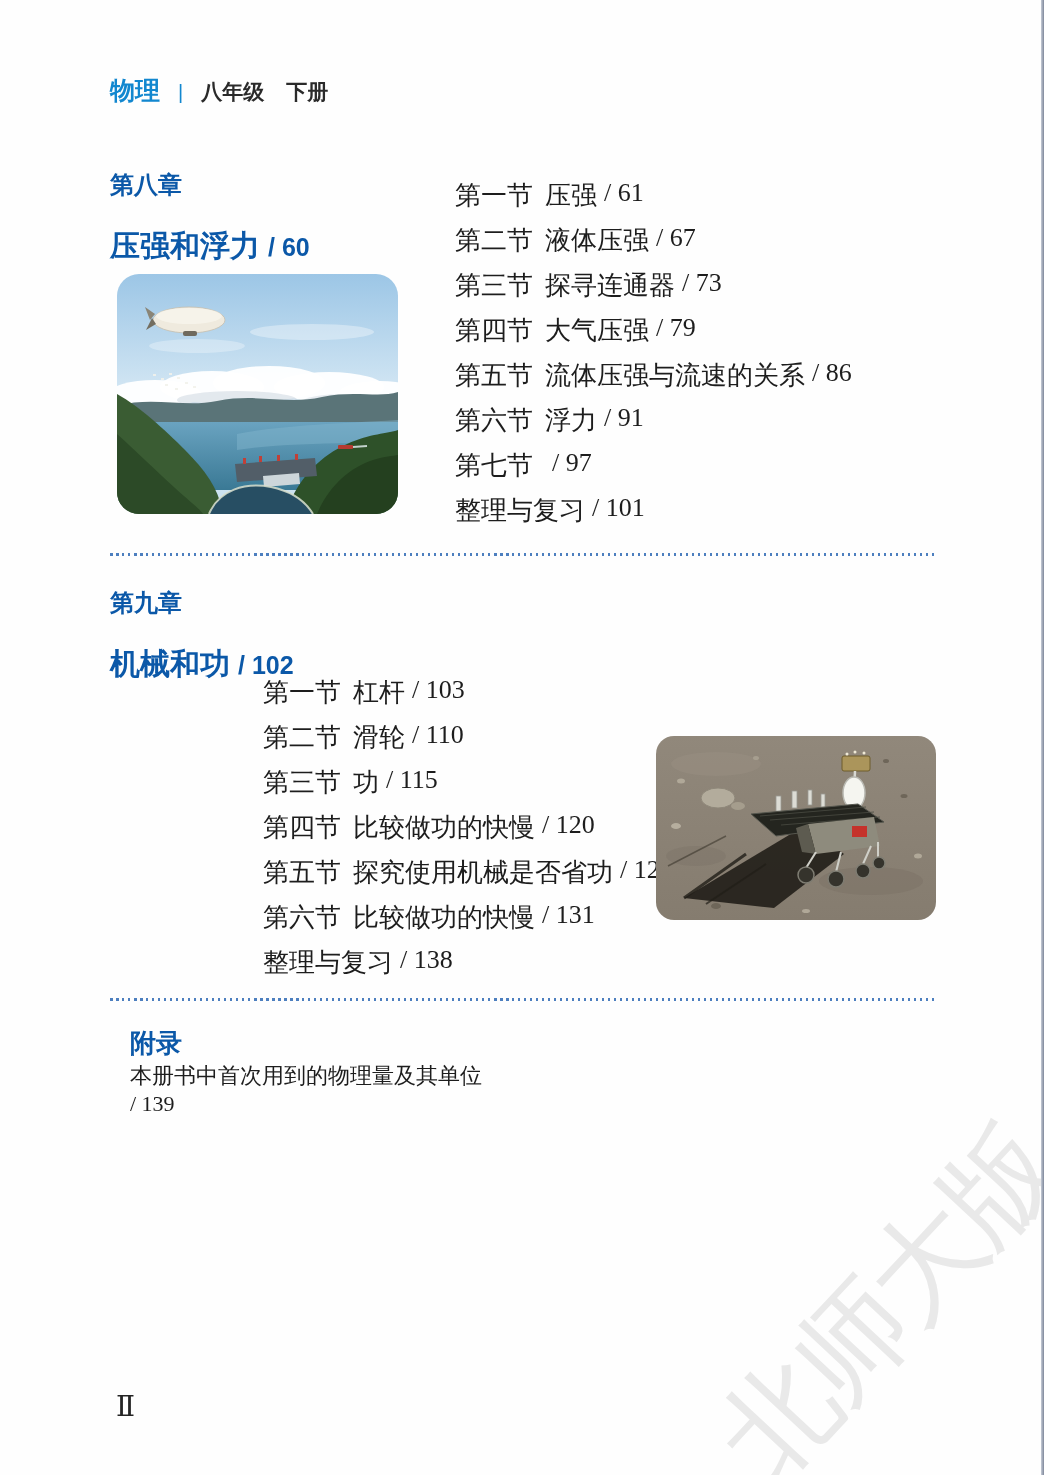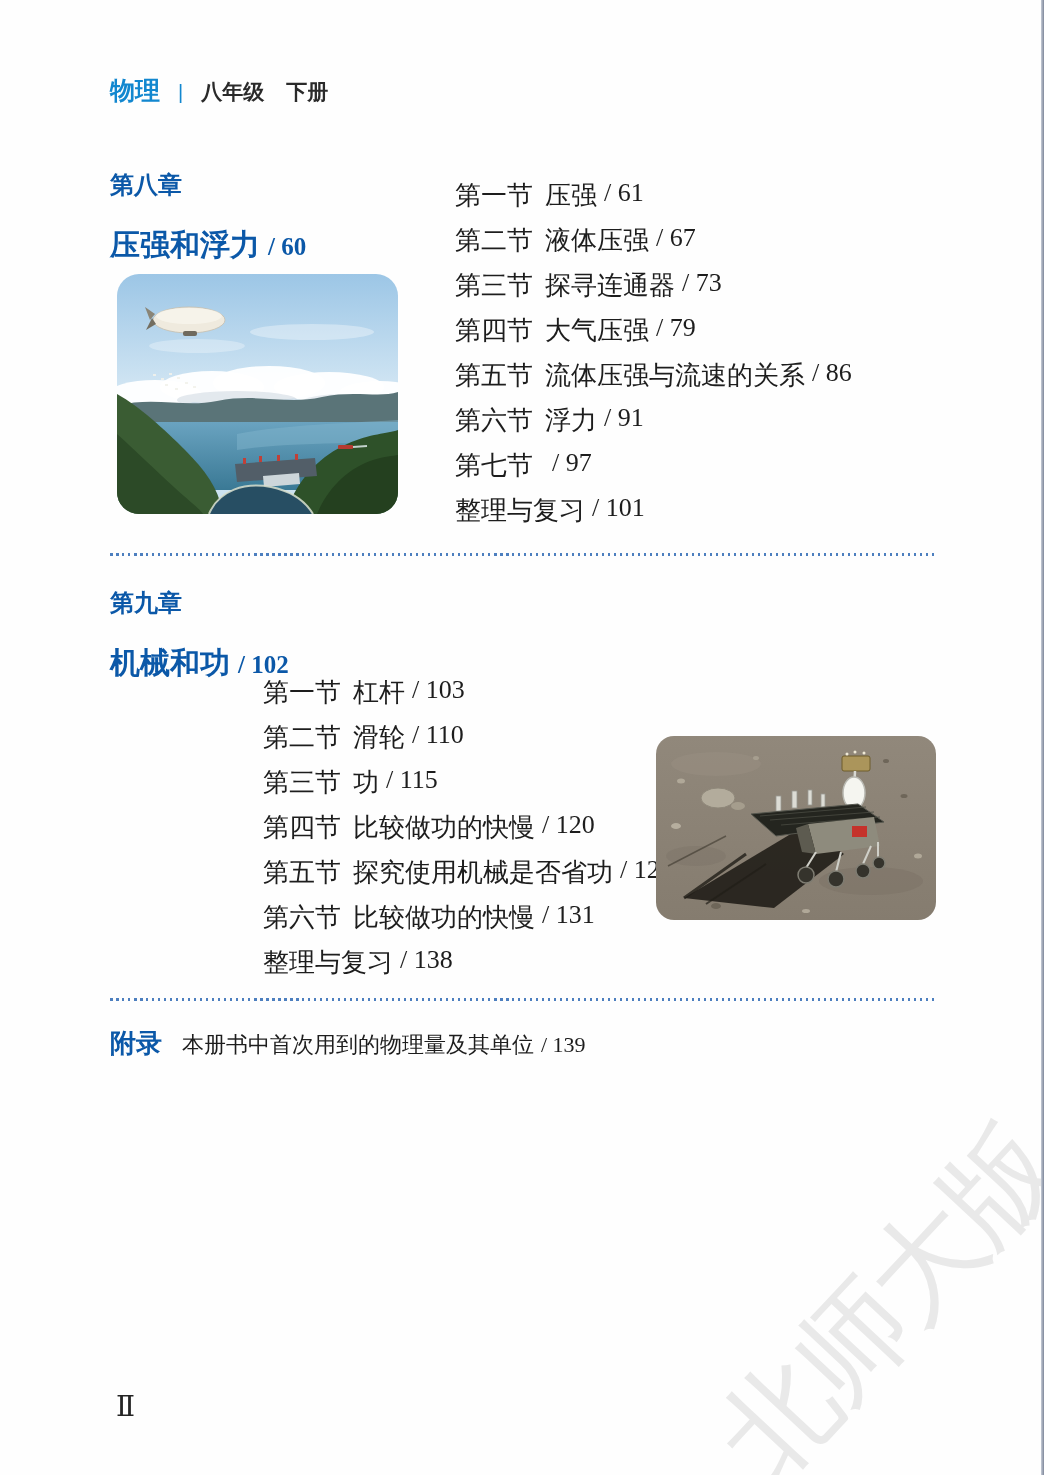--- a/index.html
+++ b/index.html
@@ -18,41 +18,41 @@
   .header{position:absolute;left:110px;top:74px;display:flex;align-items:baseline;
           font-family:"Liberation Sans","DejaVu Sans",sans-serif;justify-content:center;}
   .header .subject{font-size:25px;font-weight:700;color:var(--subject_blue);}
   .header .sep{font-size:20px;color:var(--subject_blue);margin:0 18px;font-weight:400;}
   .header .grade{font-size:21px;font-weight:700;color:#2a2a2a;}
   .header .volume{font-size:21px;font-weight:700;color:#2a2a2a;margin-left:22px;}
 
   
   .chap-head{position:absolute;left:110px;font-family:"Liberation Sans","DejaVu Sans",sans-serif;}
   .chap-head .chap-label{font-size:24px;font-weight:700;color:var(--chapter_blue);line-height:1.1;}
-  .chap-head .chap-titleline{display:flex;align-items:baseline;margin-top:7px;font-family:Liberation Serif, serif;}
+  .chap-head .chap-titleline{display:flex;align-items:baseline;margin-top:7px;}
   .chap-head .chap-title{font-size:30px;font-weight:700;color:var(--chapter_blue);}
   .chap-head .chap-pageref{font-size:25px;font-weight:700;color:var(--chapter_blue);margin-left:8px;margin-top:28px;}
 
   
   .toc-list{position:absolute;}
   .toc-row{height:45px;display:flex;align-items:flex-start;font-size:26px;}
   .sec-label{display:inline-block;width:90px;flex:0 0 90px;}
   .sec-title{}
   .sec-pageref{margin-left:7px;}
 
   
   .dotted{position:absolute;left:110px;width:826px;height:3px;
           background-image:repeating-linear-gradient(to right,var(--dotted_blue) 0 2.5px,transparent 2.5px 6px);}
 
   
   .photo{position:absolute;overflow:hidden;}
   .photo svg{display:block;}
 
   
-  .appendix{position:absolute;left:110px;top:1026px;display:flex;align-items:baseline;}
+  .appendix{position:absolute;left:110px;top:1026px;display:flex;align-items:baseline;flex-direction:column;}
   .appendix .app-label{font-family:"Liberation Sans","DejaVu Sans",sans-serif;
                        font-size:26px;font-weight:700;color:var(--chapter_blue);}
   .appendix .app-title{font-size:22px;margin-left:20px;}
   .appendix .app-pageref{font-size:22px;margin-left:7px;}
 
   
   .page-number{position:absolute;left:116px;top:1390px;font-size:28px;color:#242424;}
 
   
   .watermark{position:absolute;left:558px;top:1228px;width:660px;height:150px;

